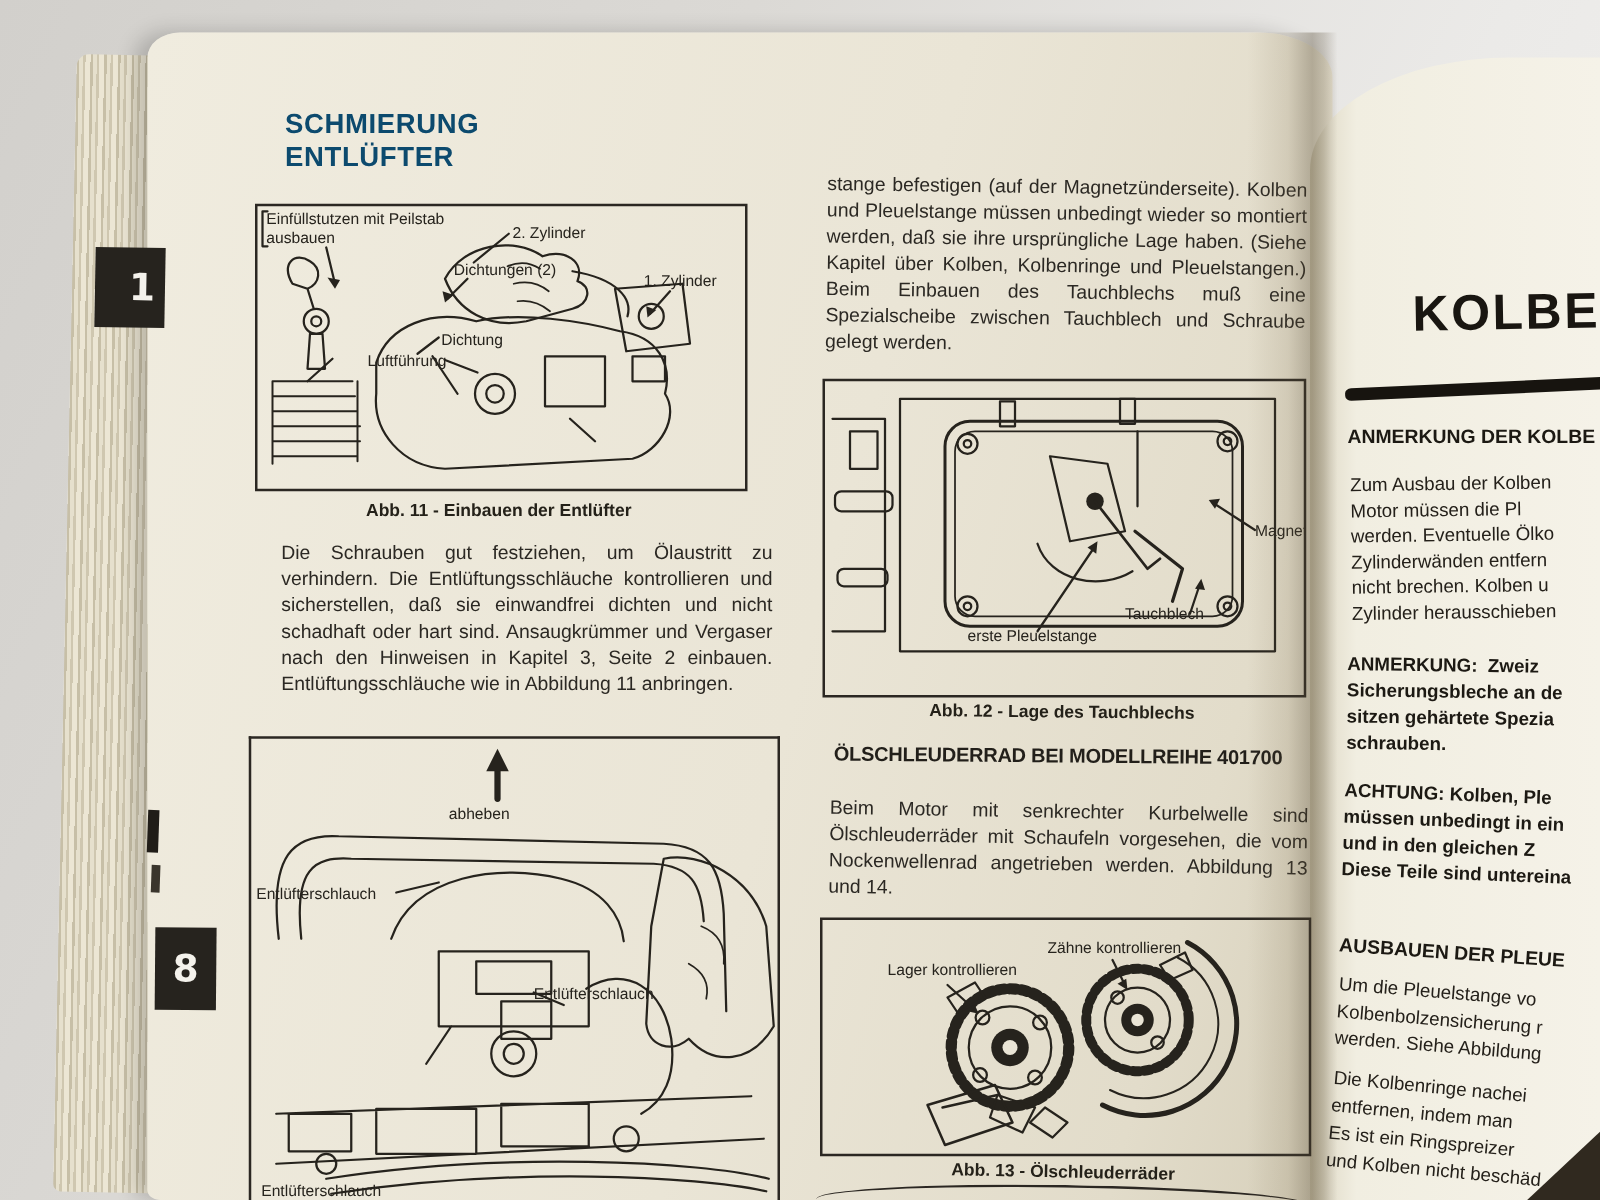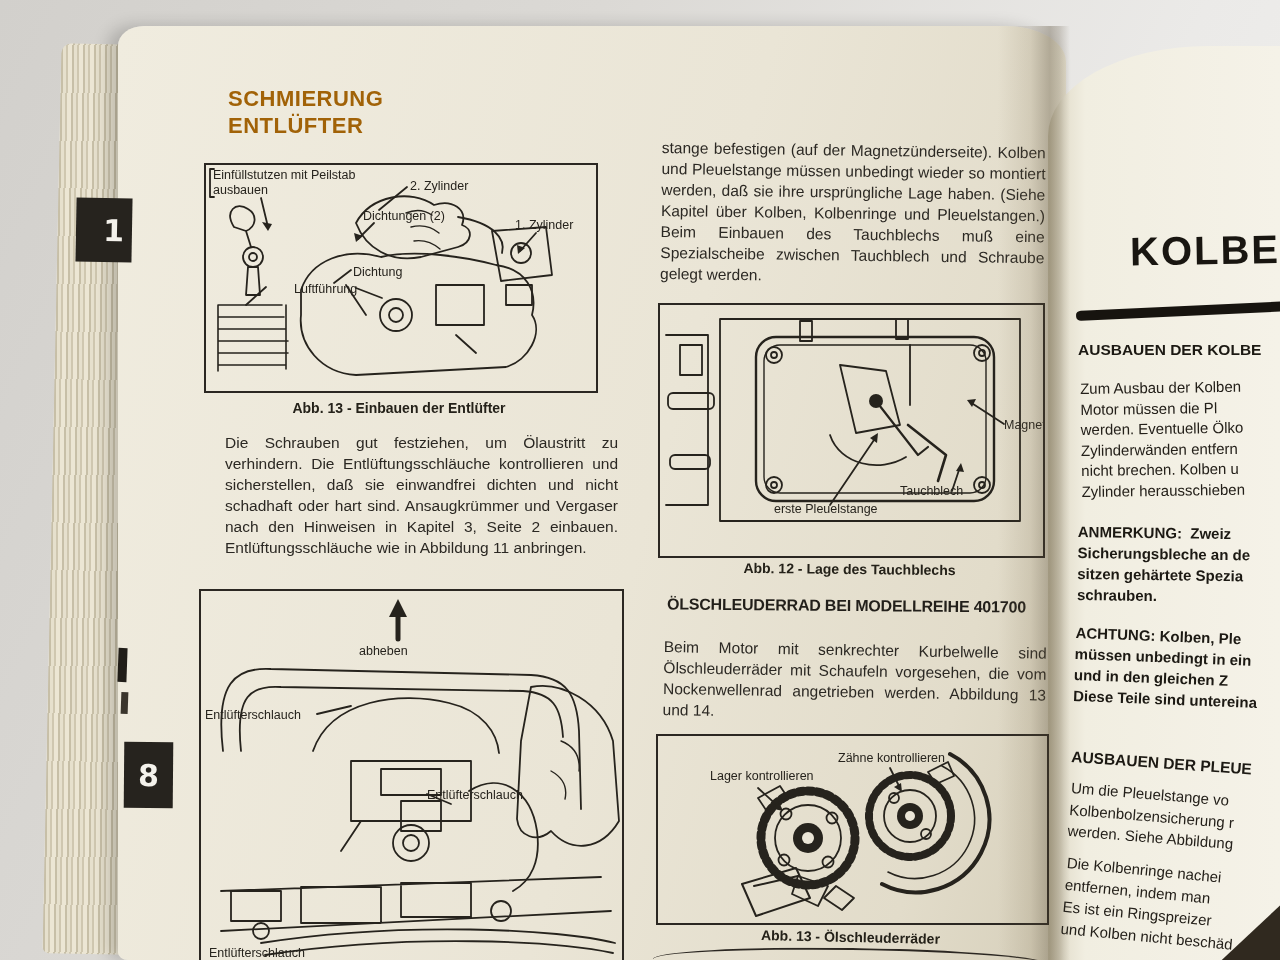--- a/index.html
+++ b/index.html
@@ -37,21 +37,21 @@
   .tab{
     position:absolute;background:#26231e;color:#f4f2ec;font-weight:bold;z-index:8;
     font-family:"DejaVu Sans",sans-serif;display:flex;align-items:center;
   }
   .tab-top{left:76px;top:198px;width:48px;height:64px;font-size:30px;justify-content:flex-end;padding-right:8px;transform:rotate(1deg);}
   .tab-bottom{left:124px;top:742px;width:49px;height:66px;font-size:30px;justify-content:center;transform:rotate(0.5deg);}
   .mark1{position:absolute;left:118px;top:648px;width:9px;height:34px;background:#201d18;transform:rotate(2deg);z-index:8;}
   .mark2{position:absolute;left:121px;top:692px;width:7px;height:22px;background:#3a352c;transform:rotate(2deg);z-index:8;}
 
   
-  .lp-title{position:absolute;left:228px;top:86px;z-index:4;font-size:22px;font-weight:bold;color:#a16207;letter-spacing:0.5px;line-height:1.22;}
+  .lp-title{position:absolute;left:228px;top:86px;z-index:4;font-size:22px;font-weight:bold;color:#0c4a6e;letter-spacing:0.5px;line-height:1.22;}
   .figure{position:absolute;border:2px solid #2b2722;z-index:4;}
   #fig10{left:204px;top:163px;width:390px;height:226px;text-align:right;}
   #fig11{left:199px;top:589px;width:421px;height:369px;border-bottom:none;text-align:center;}
   #fig12{left:658px;top:303px;width:383px;height:251px;text-decoration:underline;}
   #fig13{left:656px;top:734px;width:389px;height:187px;}
   .figure svg{position:absolute;inset:0;}
   .figure svg text{font-family:"Liberation Sans",sans-serif;font-size:12.5px;fill:#26231d;}
   .fig-cap{position:absolute;z-index:4;font-weight:bold;font-size:14px;color:#242119;text-align:center;}
   #cap10{left:204px;top:400px;width:390px;}
   #cap12{left:658px;top:561px;width:383px;transform:rotate(0.6deg);}
@@ -133,21 +133,21 @@
     </g>
     <text x="7" y="14">Einfüllstutzen mit Peilstab</text>
     <text x="7" y="29">ausbauen</text>
     <text x="204" y="25">2. Zylinder</text>
     <text x="157" y="55">Dichtungen (2)</text>
     <text x="309" y="64">1. Zylinder</text>
     <text x="147" y="111">Dichtung</text>
     <text x="88" y="128">Luftführung</text>
   </svg>
 </div>
-<div class="fig-cap" id="cap10">Abb. 13 - Einbauen der Entlüfter</div>
+<div class="fig-cap" id="cap10">Abb. 11 - Einbauen der Entlüfter</div>
 
 <div class="body-para" id="para1">Die Schrauben gut festziehen, um Ölaustritt zu verhindern. Die Entlüftungsschläuche kontrollieren und sicherstellen, daß sie einwandfrei dichten und nicht schadhaft oder hart sind. Ansaugkrümmer und Vergaser nach den Hinweisen in Kapitel 3, Seite 2 einbauen. Entlüftungsschläuche wie in Abbildung 11 anbringen.</div>
 
 <div class="figure" id="fig11">
   <svg viewBox="0 0 421 369">
     <g stroke="#26231d" stroke-width="1.8" fill="none" stroke-linecap="round" stroke-linejoin="round">
       <path d="M197 48 L197 20" stroke-width="5"></path>
       <polygon points="197,8 188,26 206,26" fill="#26231d" stroke="none"></polygon>
       <path d="M22 160 C 14 92 34 76 70 78 L 330 84 C 366 86 376 104 378 140 L 380 218"></path>
       <path d="M40 160 C 34 104 50 94 80 96 L 322 100 C 352 102 360 116 362 146"></path>
@@ -246,21 +246,21 @@
     </g>
     <text x="52" y="44">Lager kontrollieren</text>
     <text x="180" y="26">Zähne kontrollieren</text>
   </svg>
 </div>
 <div class="fig-cap" id="cap13">Abb. 13 - Ölschleuderräder</div>
 <div class="nextfig"></div>
 
 <div class="rp-title">KOLBEN</div>
 <div class="rp-rule"></div>
-<div class="rp-h3" id="rp-h3-1">AUSBAUEN DER KOLBE</div>
+<div class="rp-h3" id="rp-h3-1">ANMERKUNG DER KOLBE</div>
 
 <div class="rp-block" id="rp-p1">
   <div class="rp-line">Zum Ausbau der Kolben</div>
   <div class="rp-line">Motor müssen die Pl</div>
   <div class="rp-line">werden. Eventuelle Ölko</div>
   <div class="rp-line">Zylinderwänden entfern</div>
   <div class="rp-line">nicht brechen. Kolben u</div>
   <div class="rp-line">Zylinder herausschieben</div>
 </div>
 

